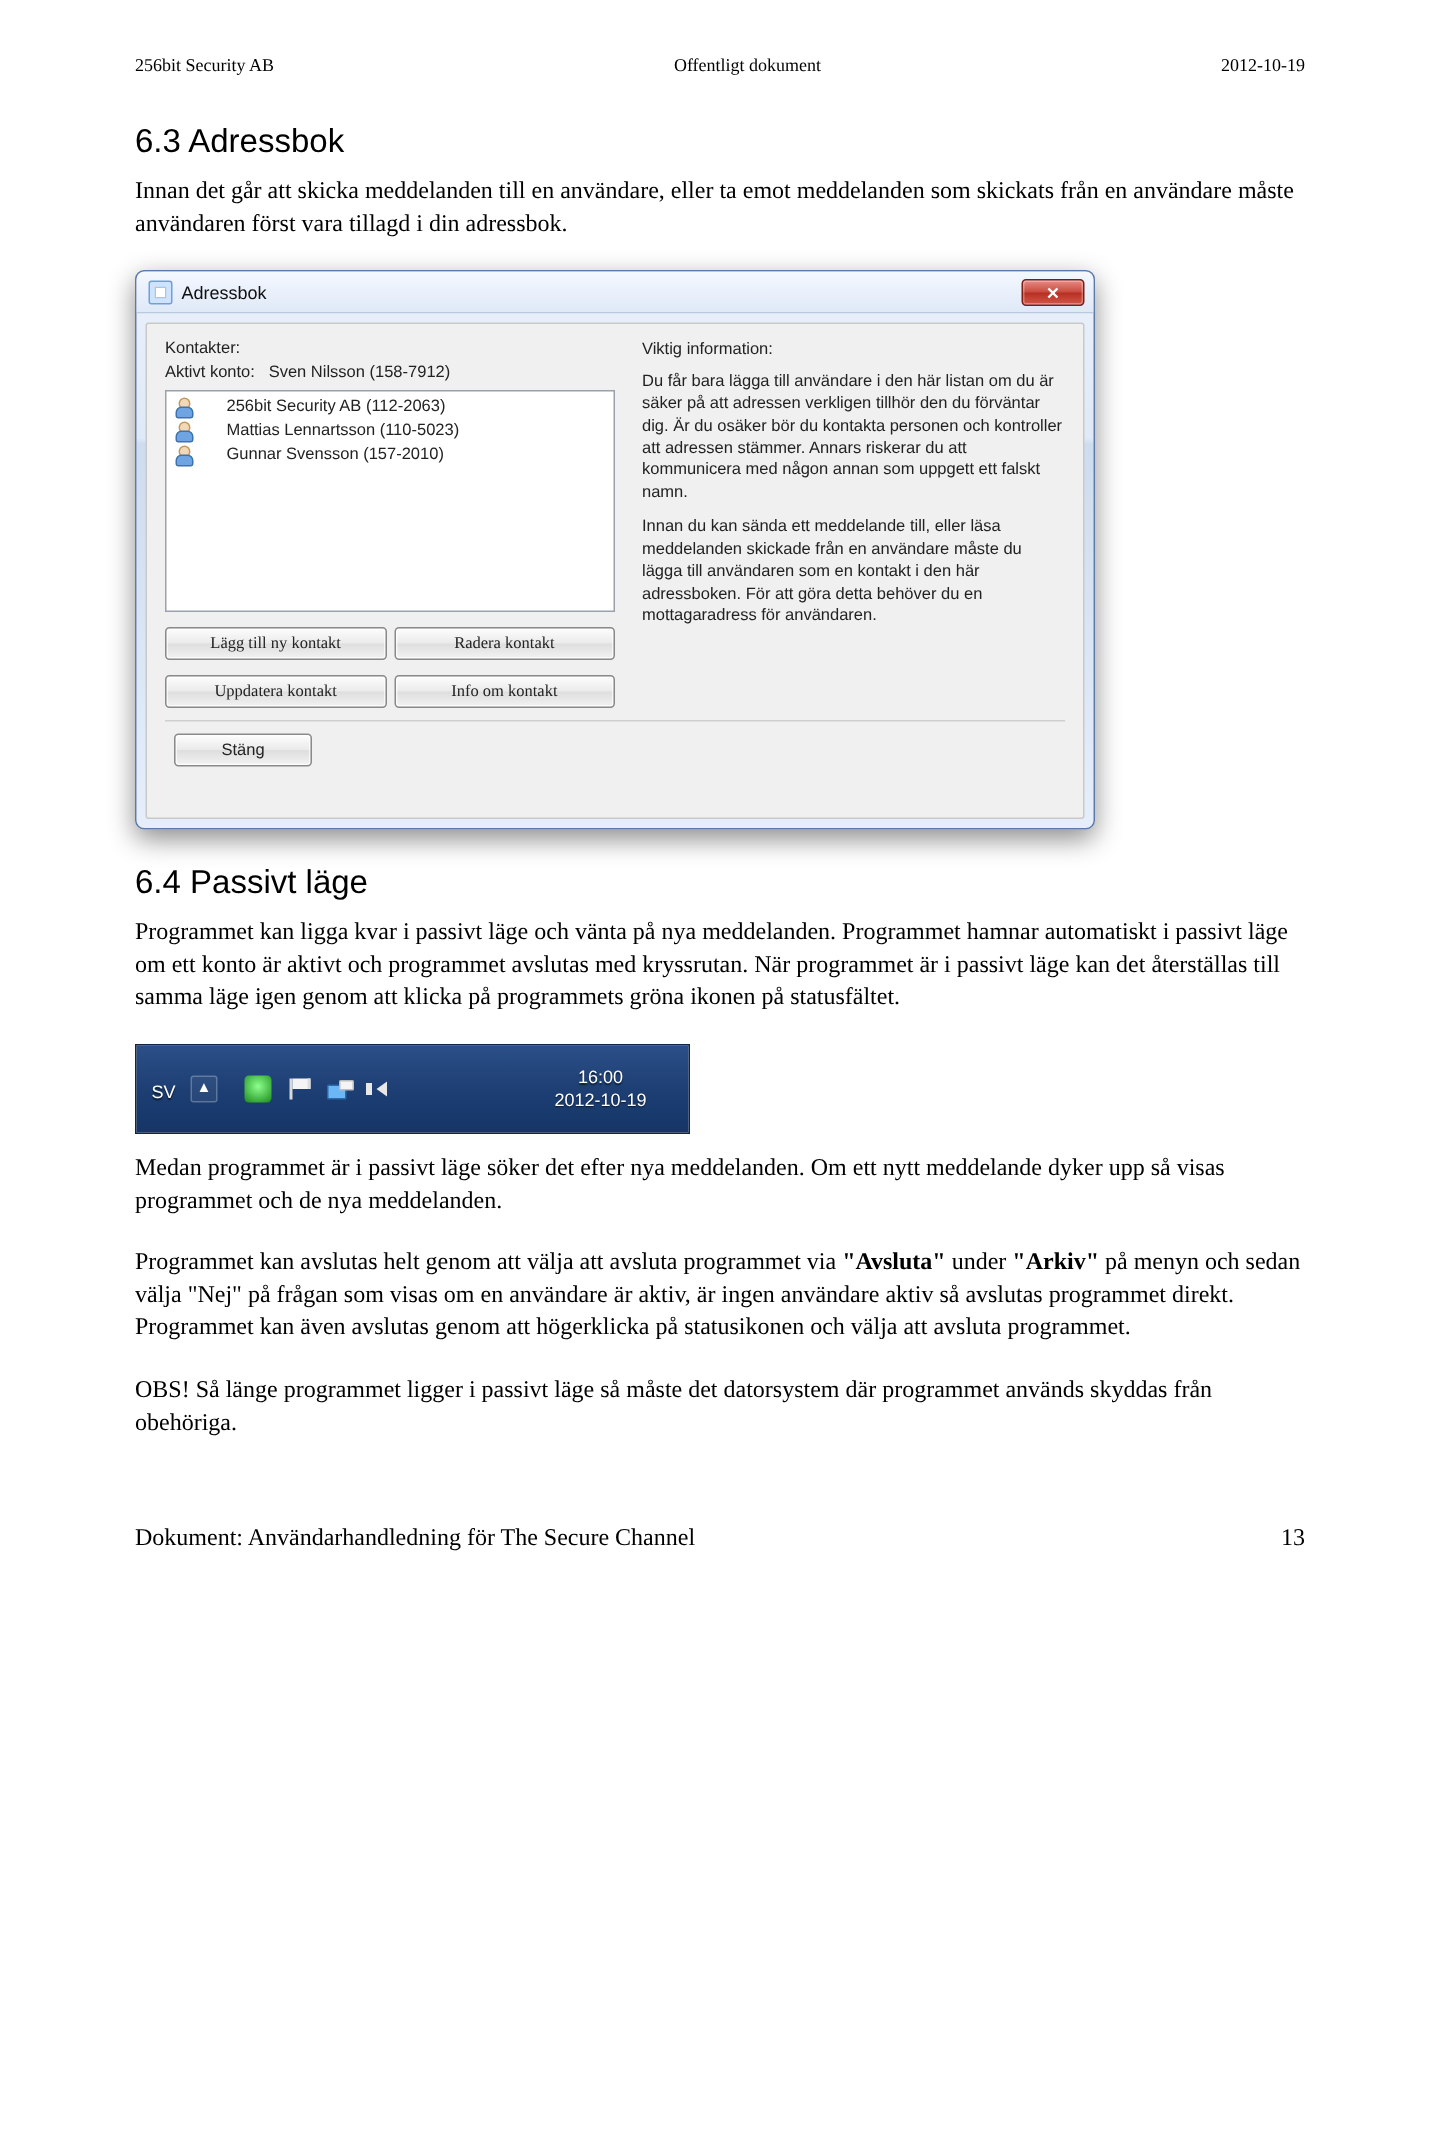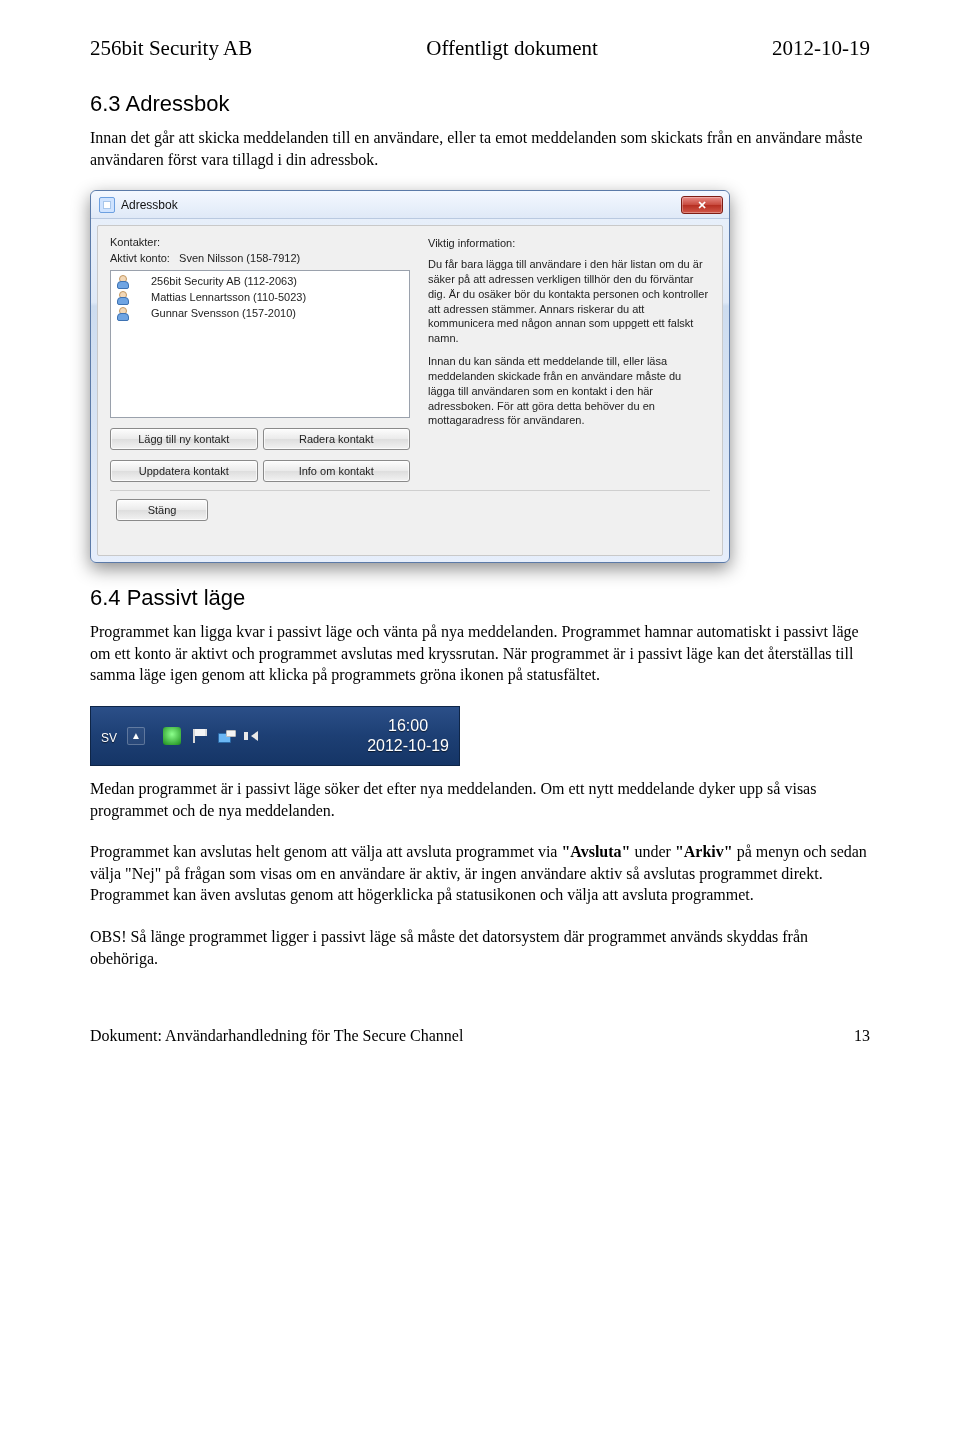--- a/index.html
+++ b/index.html
@@ -10,21 +10,21 @@
     background: #fff;
     color: #000;
     width: 960px;
   }
   .page {
     padding: 36px 90px 30px 90px;
   }
   .doc-header {
     display: flex;
     justify-content: space-between;
-    font-size: 21px;
+    font-size: 12px;
     margin-bottom: 30px;
   }
   h2.section {
     font-family: Arial, Helvetica, sans-serif;
     font-size: 22px;
     font-weight: 400;
     margin: 22px 0 10px 0;
   }
   p.body {
     font-size: 16px;
@@ -96,21 +96,21 @@
     width:14px; height:14px; position:relative;
   }
   .person-icon::before{
     content:"";position:absolute;left:4px;top:1px;width:6px;height:6px;border-radius:50%;
     background:#f3d8b7;border:1px solid #c29862;
   }
   .person-icon::after{
     content:"";position:absolute;left:2px;top:7px;width:10px;height:6px;border-radius:4px 4px 2px 2px;
     background:#6fa4e2;border:1px solid #3d72b2;
   }
-  .btn-row { display:flex; gap:5px; margin-top:10px; }
+  .btn-row { display:flex; gap:5px; margin-top:10px;font-family:Liberation Serif, serif; }
   .w7btn {
     flex:1; height:22px; min-width:0;
     background:linear-gradient(#fdfdfd,#ebebeb 48%,#dedede 52%,#f2f2f2);
     border:1px solid #8a8a8a; border-radius:3px;
     font-size:11px; display:flex;align-items:center;justify-content:center;
     box-shadow:inset 0 0 0 1px rgba(255,255,255,.7);
   }
   .dlg-right .lbl { margin-bottom:6px; }
   .dlg-right p { margin:0 0 8px 0; }
   .dlg-footer {
@@ -146,22 +146,22 @@
   .tic-flag { position:relative; }
   .tic-flag::before{content:"";position:absolute;left:3px;top:2px;width:2px;height:14px;background:#d8d8d8;}
   .tic-flag::after{content:"";position:absolute;left:5px;top:2px;width:10px;height:7px;background:#f4f4f4;border-right:2px solid #ddd;}
   .tic-net { position:relative; }
   .tic-net::before{content:"";position:absolute;left:1px;top:6px;width:11px;height:8px;background:#6bb7f5;border:1px solid #2b6aa8;border-radius:1px;}
   .tic-net::after{content:"";position:absolute;left:9px;top:3px;width:8px;height:5px;background:#f4f4f4;border:1px solid #bbb;border-radius:1px;}
   .tic-vol::before{content:"";display:block;width:0;height:0;border-top:5px solid transparent;border-bottom:5px solid transparent;border-right:7px solid #e8e8e8;margin-left:2px;}
   .tic-vol { position:relative; }
   .tic-vol::after{content:"";position:absolute;left:0;top:5px;width:4px;height:8px;background:#e8e8e8;}
   .tray-clock {
-    margin-left:auto; text-align:center; font-size:16px;
-    padding-right:10px; line-height:1.25;
+    margin-left:auto; text-align:center; font-size:12px;
+    padding-right:28px; line-height:1.25;
     text-shadow:0 1px 1px rgba(0,0,0,.6);
   }
 
   .doc-footer {
     display:flex; justify-content:space-between;
     font-size:16px;
     margin-top:58px;
   }
 </style>
 </head>

